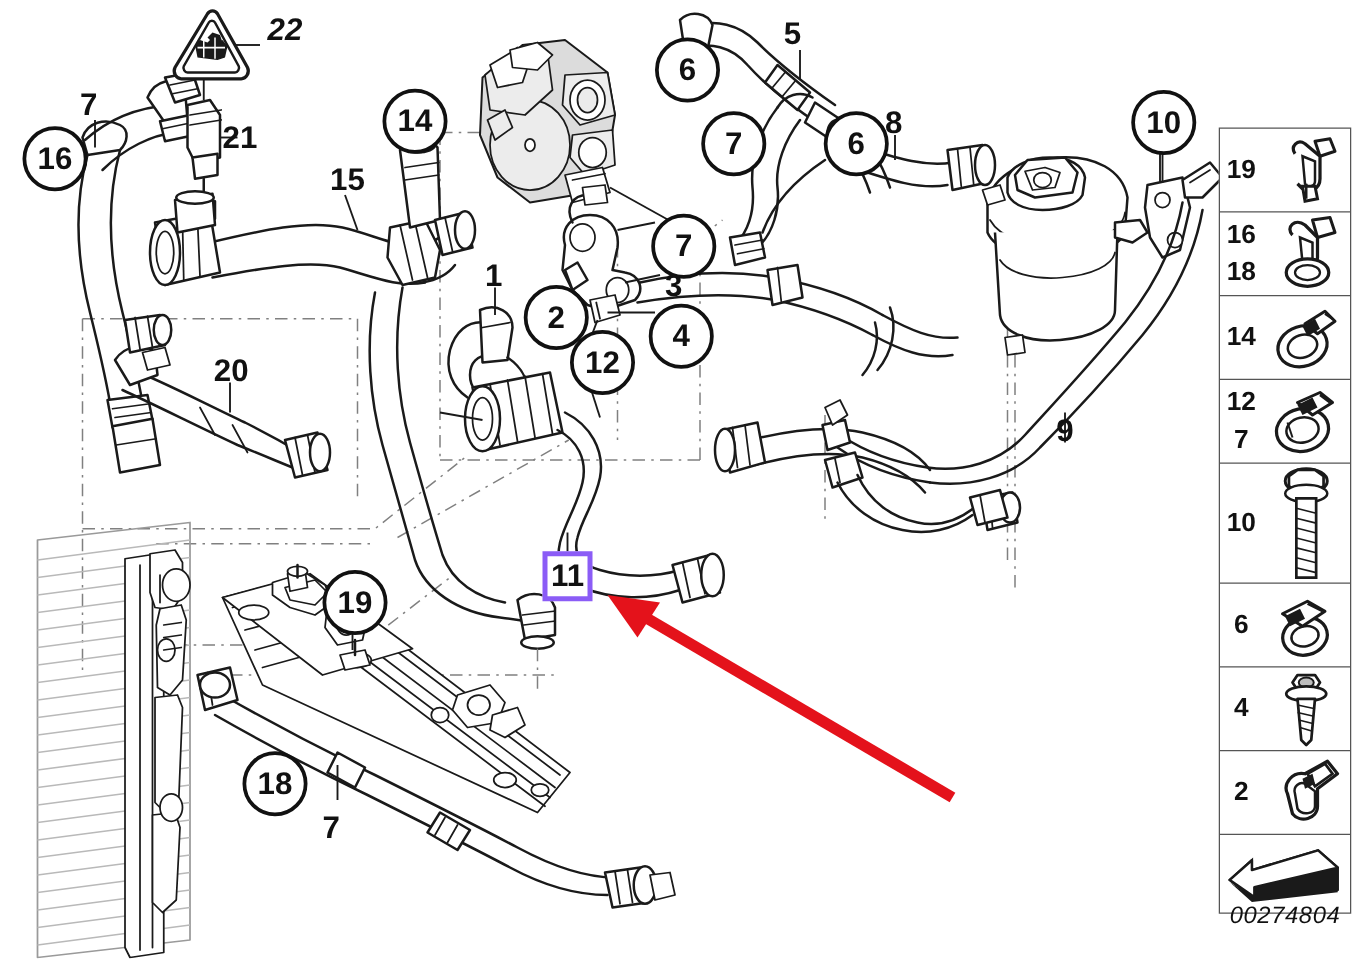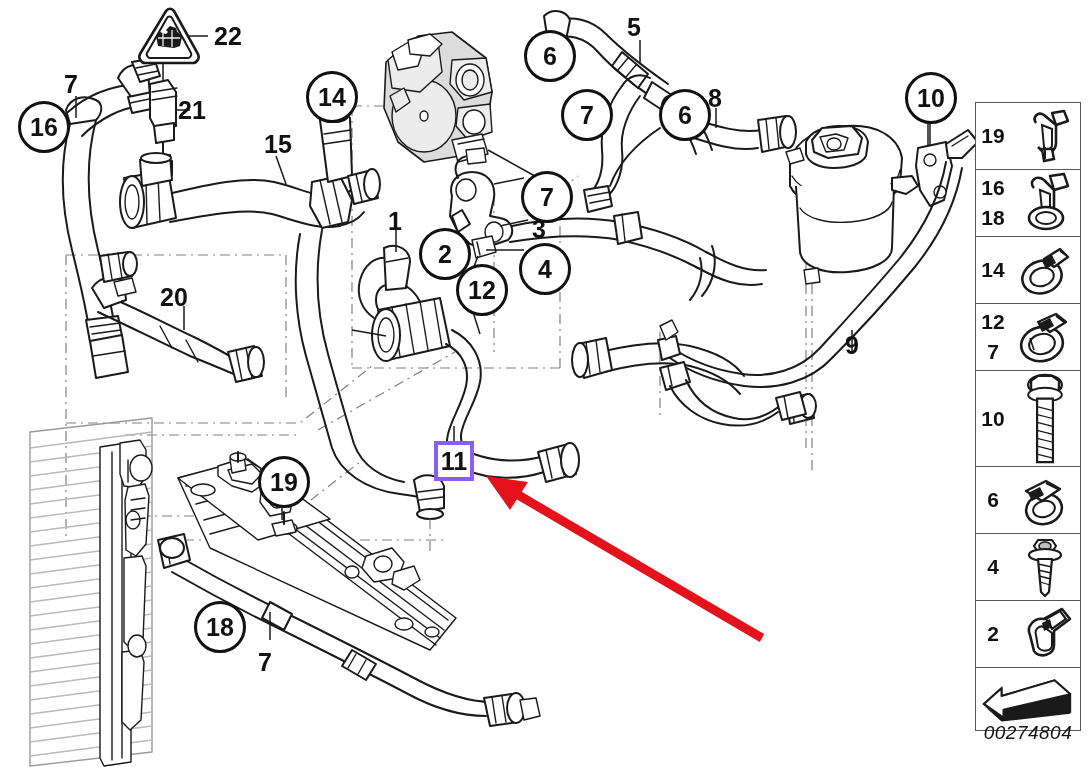--- a/index.html
+++ b/index.html
@@ -528,21 +528,21 @@
     <g>
       <line x1="762" y1="638" x2="508" y2="489" stroke="#e4121b" stroke-width="9" stroke-linecap="butt"></line>
       <polygon points="486,476 528,482 510,510" fill="#e4121b"></polygon>
     </g>
   </svg>
 
   <div class="lbl circ" style="left:18px;  top:101px;">
       <span>16</span>
     </div>
   <div class="lbl plain" style="left:64px;  top:72px;"><span>7</span></div>
-  <div class="lbl plain" style="left:214px; top:24px;"><span>22</span></div>
+  <div class="lbl plain" style="left:214px; top:12px;font-style:italic;"><span>22</span></div>
   <div class="lbl plain" style="left:178px; top:98px;"><span>21</span></div>
   <div class="lbl circ" style="left:306px; top:71px;">
       <span>14</span>
     </div>
   <div class="lbl plain" style="left:264px; top:132px;"><span>15</span></div>
   <div class="lbl circ" style="left:524px; top:30px;">
       <span>6</span>
     </div>
   <div class="lbl plain" style="left:627px; top:15px;"><span>5</span></div>
   <div class="lbl circ" style="left:561px; top:89px;">
@@ -562,21 +562,21 @@
   <div class="lbl plain" style="left:388px; top:209px;"><span>1</span></div>
   <div class="lbl circ" style="left:419px; top:228px;">
       <span>2</span>
     </div>
   <div class="lbl circ" style="left:519px; top:243px;">
       <span>4</span>
     </div>
   <div class="lbl circ" style="left:456px; top:264px;">
       <span>12</span>
     </div>
-  <div class="lbl plain" style="left:160px; top:285px;"><span>20</span></div>
+  <div class="lbl plain" style="left:171px; top:285px;"><span>20</span></div>
   <div class="lbl plain" style="left:845px; top:333px;"><span>9</span></div>
   <div class="lbl boxed" style="left:434px; top:441px;">
       <span>11</span>
     </div>
   <div class="lbl circ" style="left:258px; top:456px;">
       <span>19</span>
     </div>
   <div class="lbl circ" style="left:194px; top:601px;">
       <span>18</span>
     </div>

